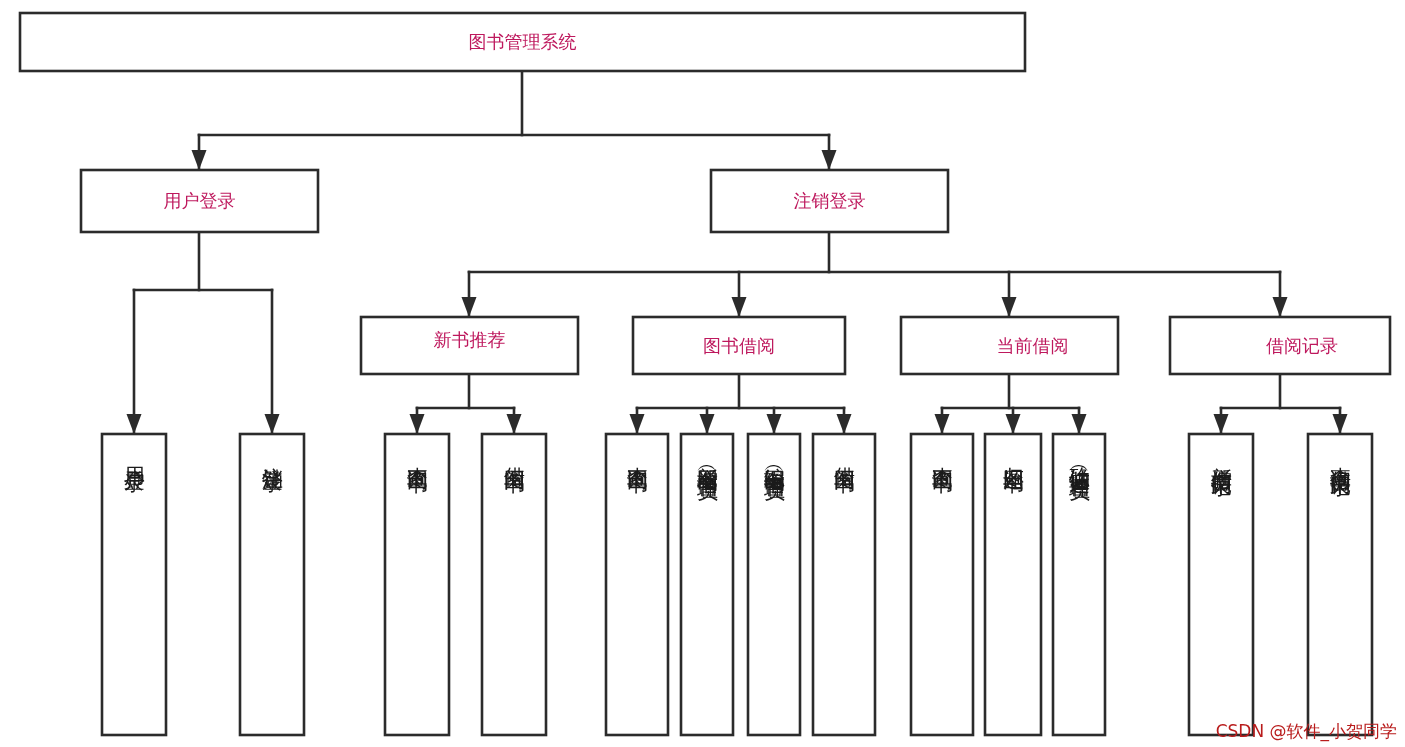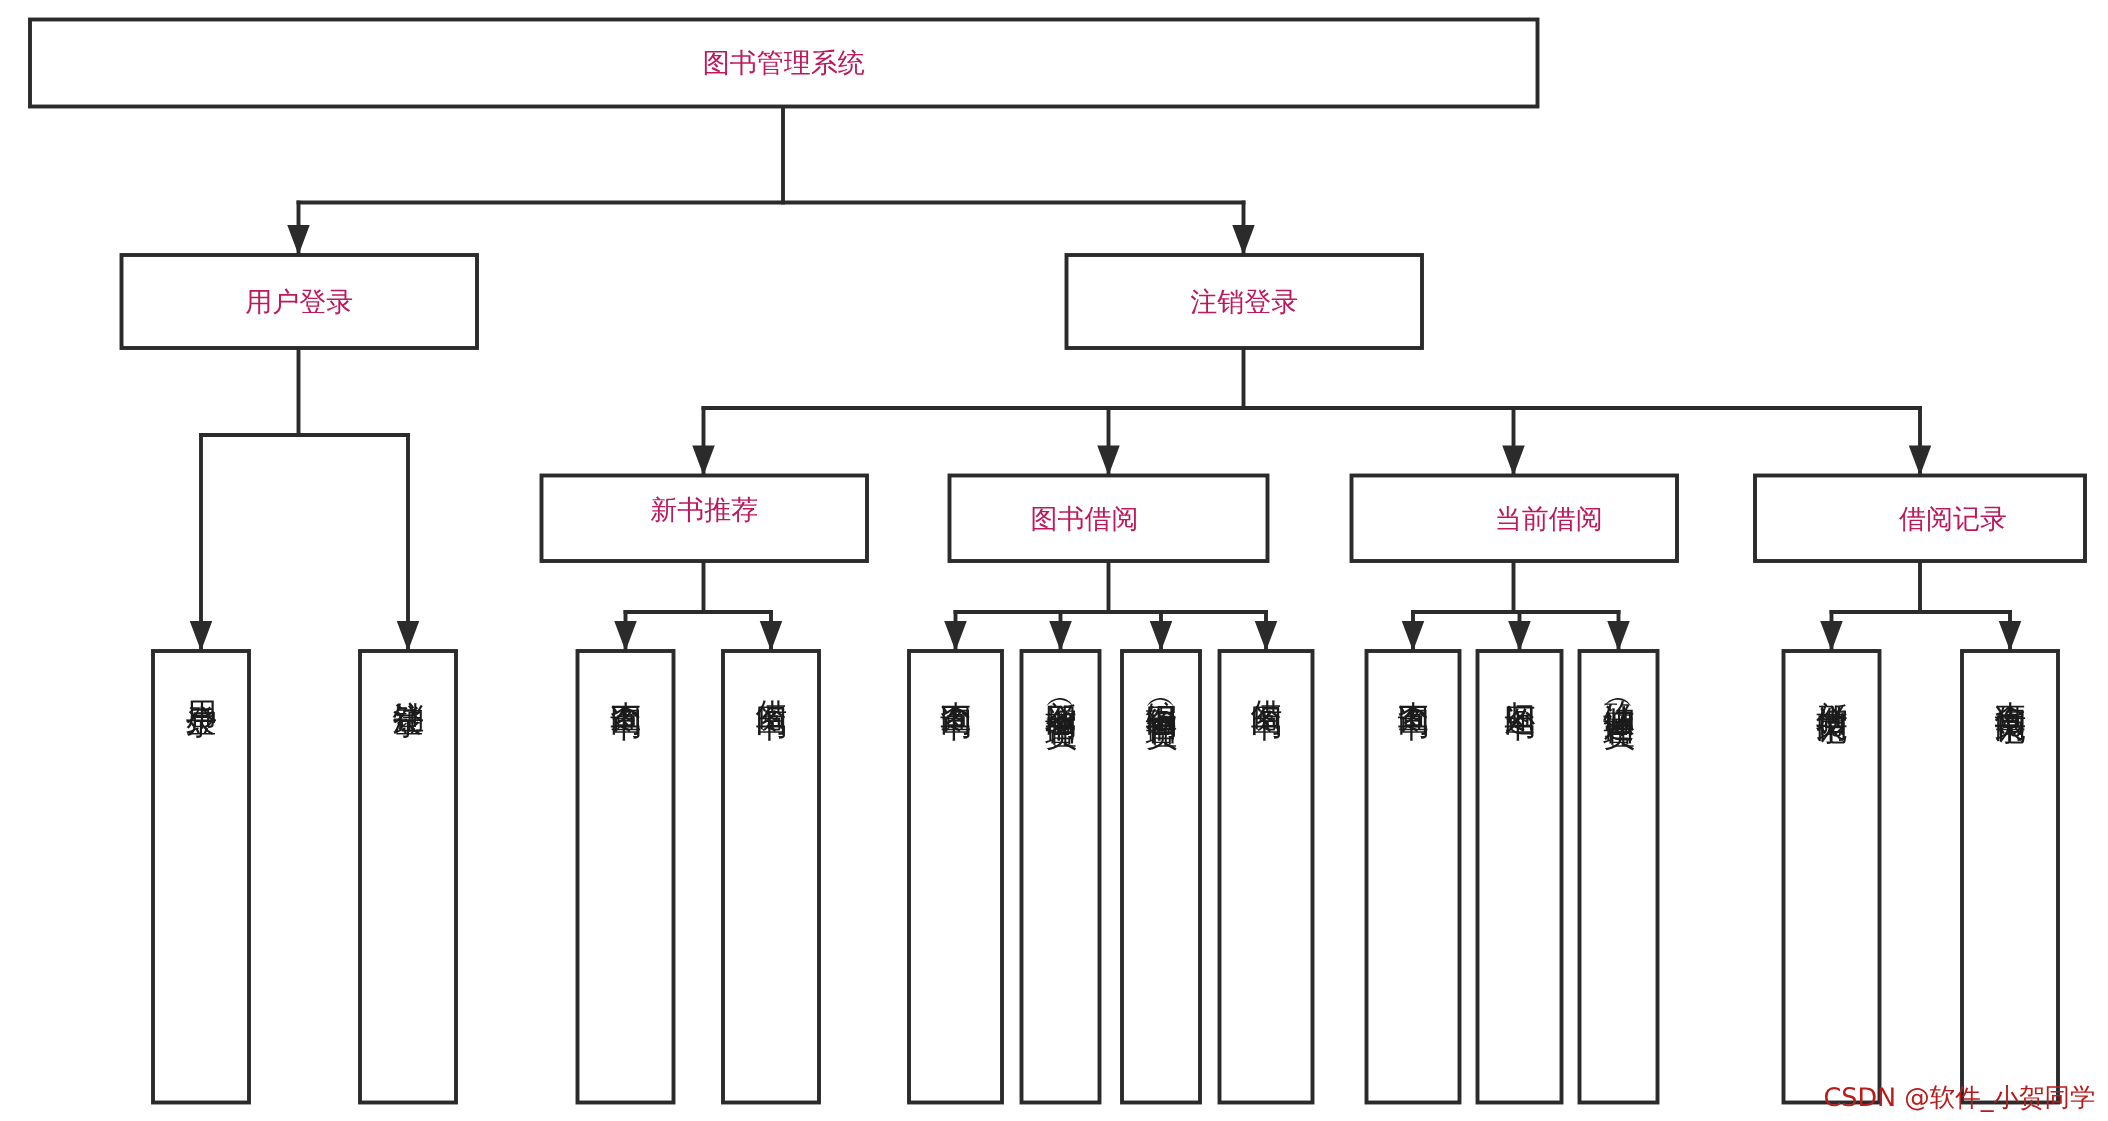--- a/index.html
+++ b/index.html
@@ -172,21 +172,21 @@
       </div>
       <div class="htext-wrap" style="left: 81px; top: 170px; width: 237px; height: 62px;">
         <div class="htext">用户登录</div>
       </div>
       <div class="htext-wrap" style="left: 711px; top: 170px; width: 237px; height: 62px;">
         <div class="htext">注销登录</div>
       </div>
       <div class="htext-wrap" style="left: 361px; top: 317px; width: 217px; height: 45px;">
         <div class="htext">新书推荐</div>
       </div>
-      <div class="htext-wrap" style="left: 617px; top: 317px; width: 212px; height: 57px;">
+      <div class="htext-wrap" style="left: 633px; top: 317px; width: 212px; height: 57px;">
         <div class="htext">图书借阅</div>
       </div>
       <div class="htext-wrap" style="left: 901px; top: 317px; width: 217px; height: 57px; padding-left: 23px;">
         <div class="htext">当前借阅</div>
       </div>
       <div class="htext-wrap" style="left: 1192px; top: 317px; width: 220px; height: 57px;">
         <div class="htext">借阅记录</div>
       </div>
       <div class="vtext-wrap" style="left: 102px; top: 434px; width: 64px; height: 301px; align-items: flex-start;">
         <div class="vtext" style="padding-top: 16px;">用户登录</div>

